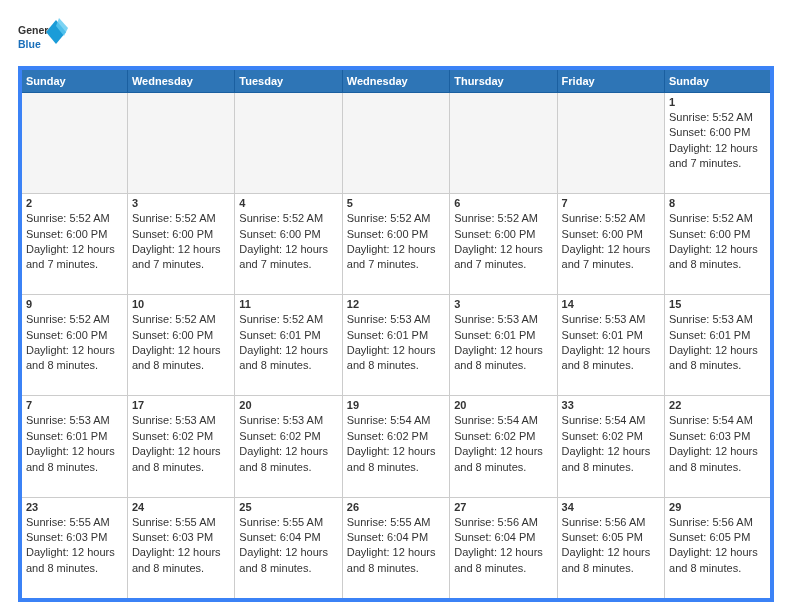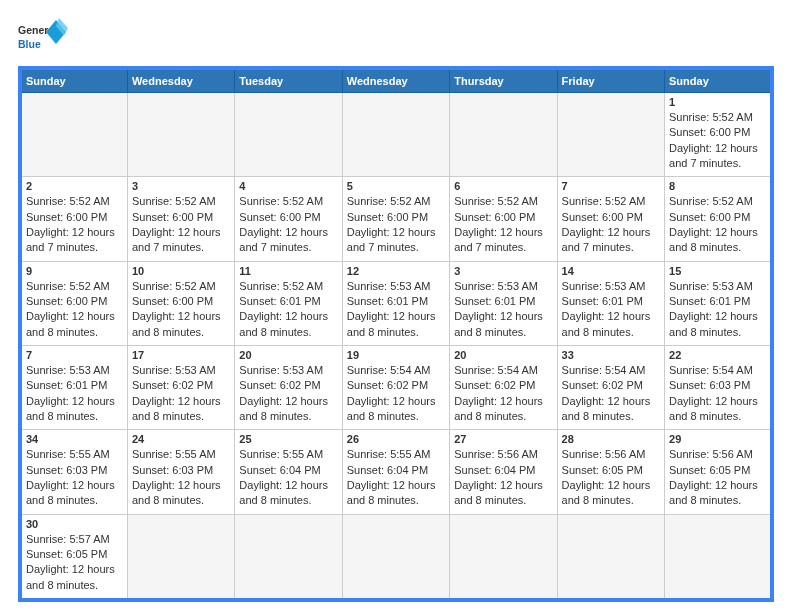--- a/index.html
+++ b/index.html
@@ -214,55 +214,43 @@
             <div class="day-number">33</div>
             <div class="day-info">Sunrise: 5:54 AM<br>Sunset: 6:02 PM<br>Daylight: 12 hours and 8 minutes.</div>
           </td>
           <td>
             <div class="day-number">22</div>
             <div class="day-info">Sunrise: 5:54 AM<br>Sunset: 6:03 PM<br>Daylight: 12 hours and 8 minutes.</div>
           </td>
         </tr>
         <tr>
           <td>
-            <div class="day-number">34</div>
+            <div class="day-number">23</div>
             <div class="day-info">Sunrise: 5:55 AM<br>Sunset: 6:03 PM<br>Daylight: 12 hours and 8 minutes.</div>
           </td>
           <td>
             <div class="day-number">24</div>
             <div class="day-info">Sunrise: 5:55 AM<br>Sunset: 6:03 PM<br>Daylight: 12 hours and 8 minutes.</div>
           </td>
           <td>
             <div class="day-number">25</div>
             <div class="day-info">Sunrise: 5:55 AM<br>Sunset: 6:04 PM<br>Daylight: 12 hours and 8 minutes.</div>
           </td>
           <td>
             <div class="day-number">26</div>
             <div class="day-info">Sunrise: 5:55 AM<br>Sunset: 6:04 PM<br>Daylight: 12 hours and 8 minutes.</div>
           </td>
           <td>
             <div class="day-number">27</div>
             <div class="day-info">Sunrise: 5:56 AM<br>Sunset: 6:04 PM<br>Daylight: 12 hours and 8 minutes.</div>
           </td>
           <td>
-            <div class="day-number">28</div>
+            <div class="day-number">34</div>
             <div class="day-info">Sunrise: 5:56 AM<br>Sunset: 6:05 PM<br>Daylight: 12 hours and 8 minutes.</div>
           </td>
           <td>
             <div class="day-number">29</div>
             <div class="day-info">Sunrise: 5:56 AM<br>Sunset: 6:05 PM<br>Daylight: 12 hours and 8 minutes.</div>
           </td>
-        </tr>
-        <tr>
-          <td class="last-row">
-            <div class="day-number">30</div>
-            <div class="day-info">Sunrise: 5:57 AM<br>Sunset: 6:05 PM<br>Daylight: 12 hours and 8 minutes.</div>
-          </td>
-          <td class="empty last-row"></td>
-          <td class="empty last-row"></td>
-          <td class="empty last-row"></td>
-          <td class="empty last-row"></td>
-          <td class="empty last-row"></td>
-          <td class="empty last-row"></td>
         </tr>
       </tbody>
   </table>
 </div>
 
 </body></html>

